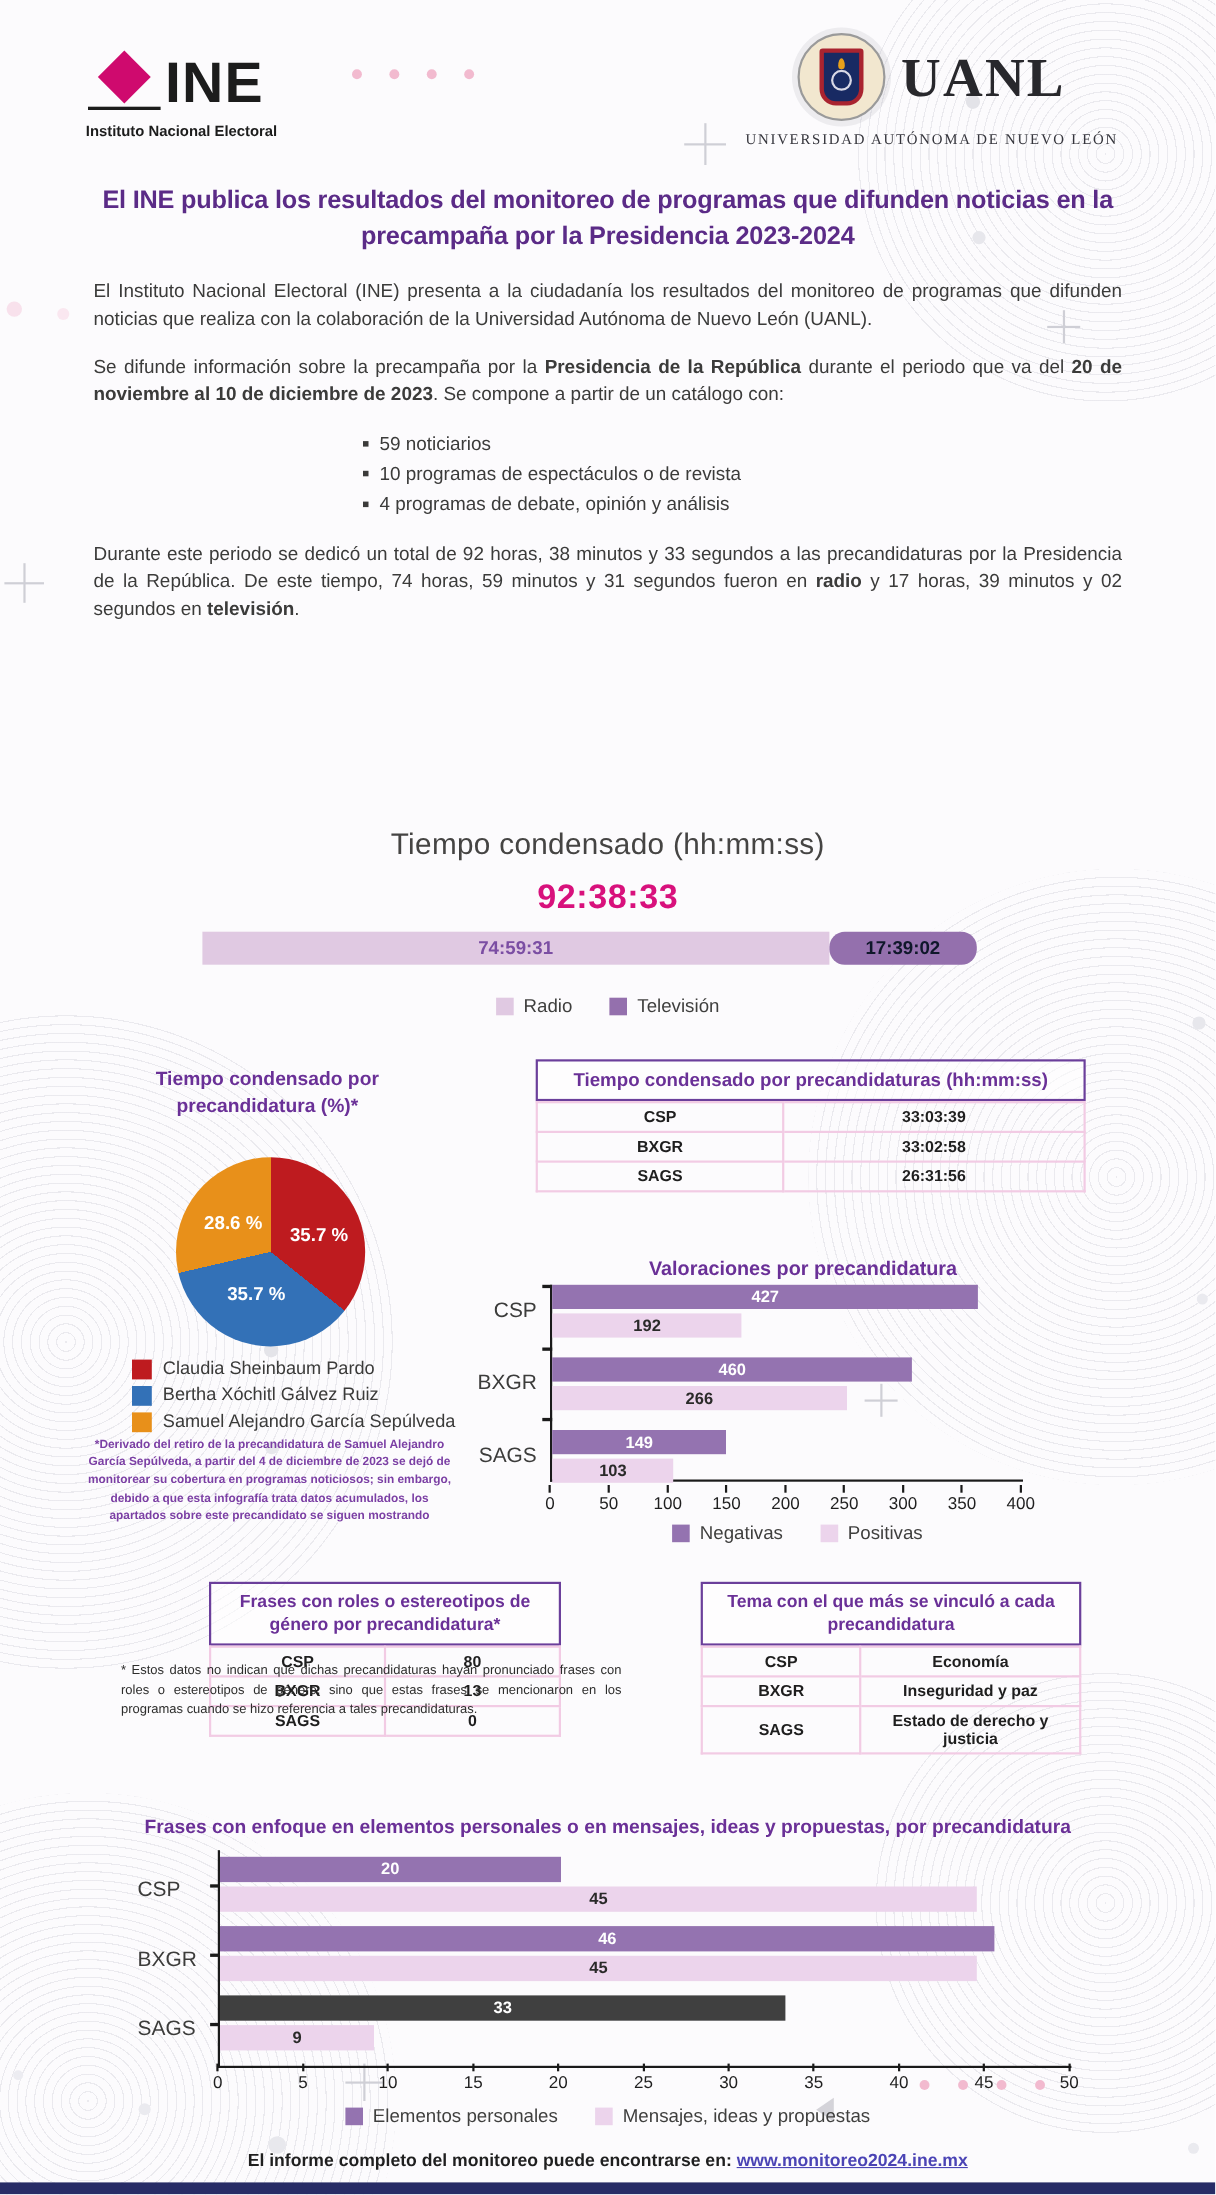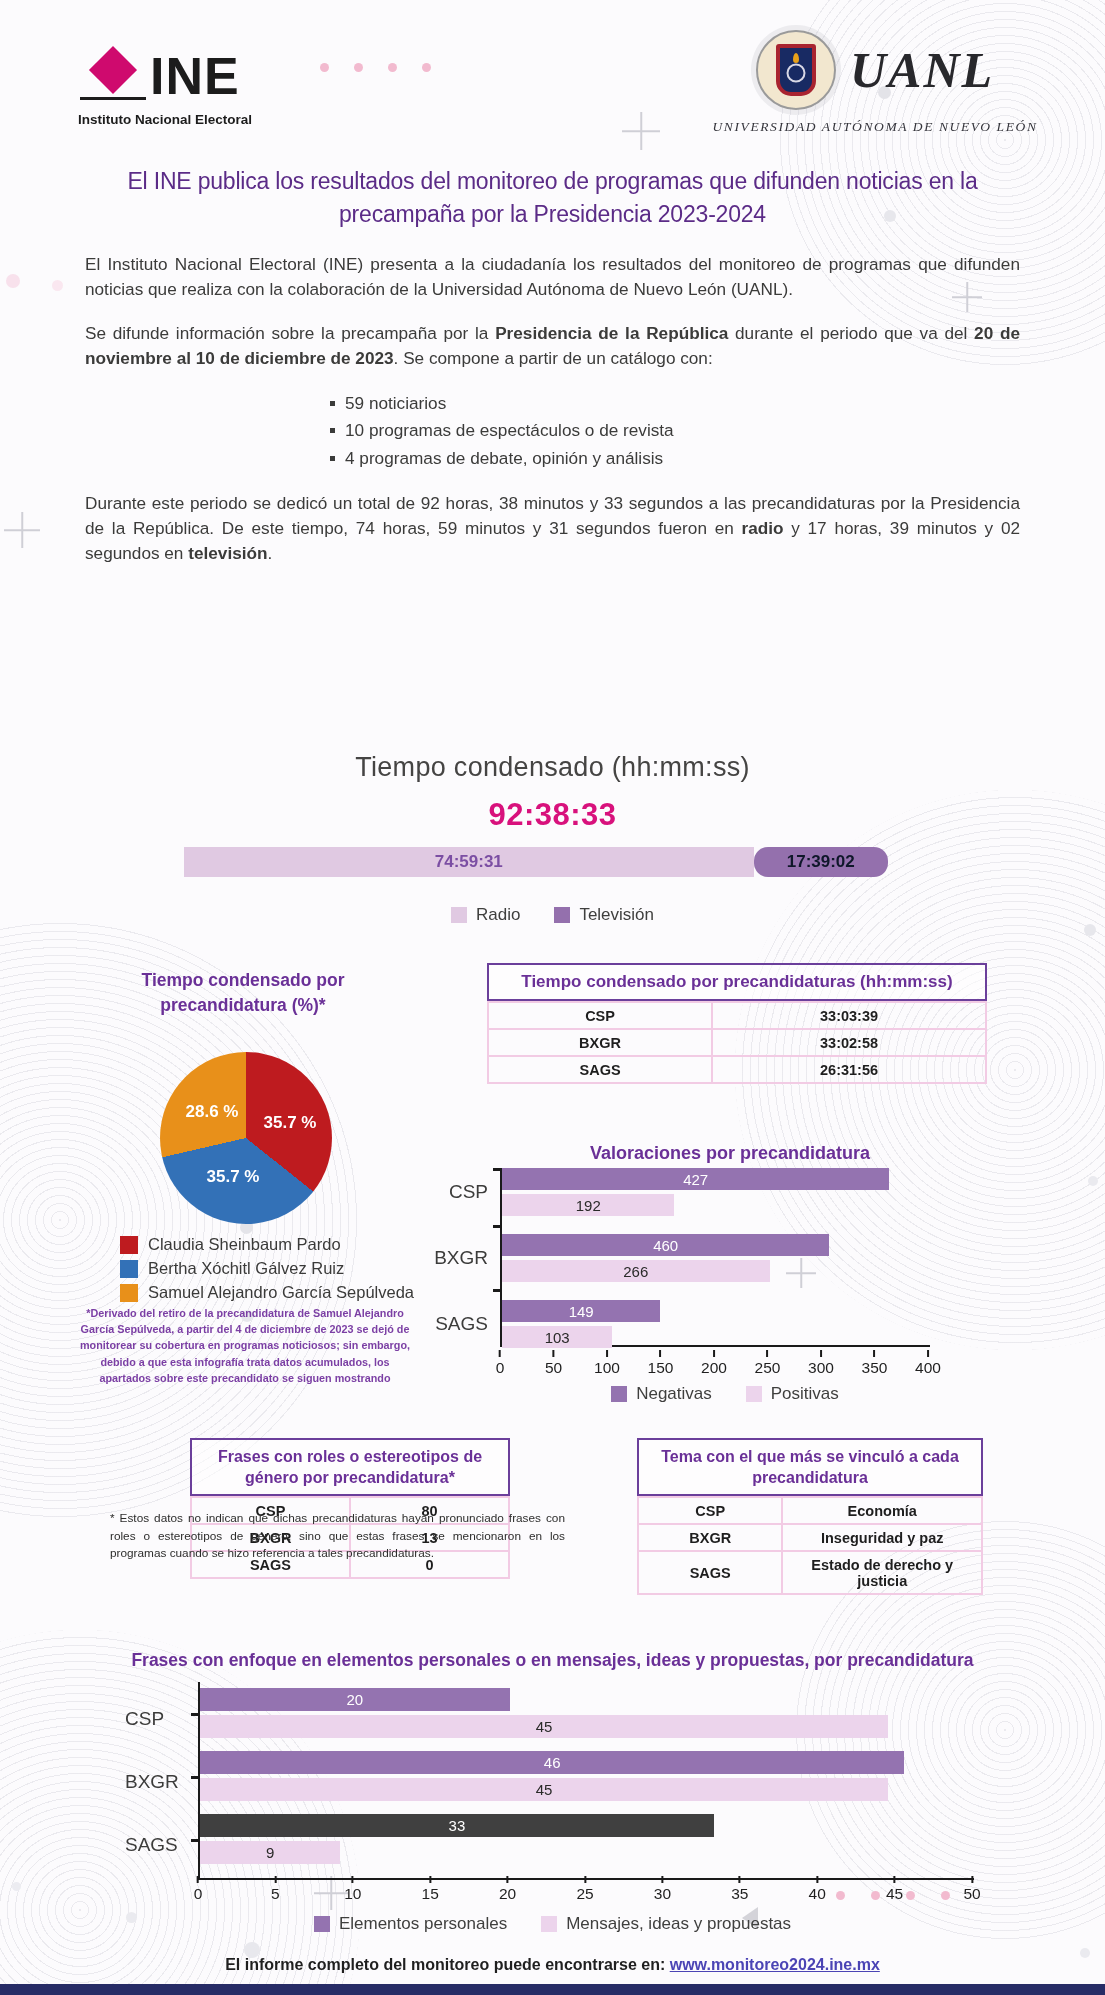--- a/index.html
+++ b/index.html
@@ -24,36 +24,36 @@
 
   
   .ine-logo{position:absolute;left:78px;top:50px;}
   .ine-row{display:flex;align-items:flex-start;}
   .ine-mark{position:relative;width:72px;height:58px;}
   .ine-diamond{position:absolute;left:18px;top:3px;width:34px;height:34px;background:#cf0a6e;transform:rotate(45deg);}
   .ine-base{position:absolute;left:2px;bottom:8px;width:66px;height:3px;background:#1c1c1c;}
   .ine-text{font-size:52px;font-weight:800;letter-spacing:1px;color:#1c1c1c;line-height:1;}
   .ine-sub{font-weight:700;font-size:13.5px;color:#1c1c1c;margin-top:4px;}
 
-  .uanl{position:absolute;left:710px;top:30px;width:330px;display:flex;flex-direction:column;align-items:center;font-style:italic;}
+  .uanl{position:absolute;left:682px;top:30px;width:330px;display:flex;flex-direction:column;align-items:center;}
   .uanl-row{display:flex;align-items:center;gap:14px;}
   .uanl-seal{position:relative;width:76px;height:76px;border-radius:50%;background:#f2e7cf;border:2px solid #9a9a9a;
              box-shadow:0 0 0 5px rgba(190,190,200,.25);}
   .seal-shield{position:absolute;left:50%;top:50%;transform:translate(-50%,-50%);width:32px;height:44px;
                background:#182a63;border:4px solid #a92430;border-radius:3px 3px 15px 15px;}
   .seal-core{position:absolute;left:50%;top:56%;transform:translate(-50%,-50%);width:15px;height:15px;
              border:2px solid #d8d8e6;border-radius:50%;}
   .seal-flame{position:absolute;left:50%;top:5px;transform:translateX(-50%);width:6px;height:10px;background:#e8a11a;
               border-radius:50% 50% 50% 50%/65% 65% 35% 35%;}
   .uanl-word{font-family:"Liberation Serif",serif;font-size:50px;font-weight:700;letter-spacing:2px;color:#28282c;}
   .uanl-cap{font-family:"Liberation Serif",serif;font-size:13.5px;letter-spacing:1.6px;color:#35353c;margin-top:9px;white-space:nowrap;}
 
   
   .main-title{position:absolute;left:90px;top:150px;width:925px;text-align:center;
-              font-size:23px;font-weight:400;color:#5b2b87;line-height:1.42;letter-spacing:-.2px;}
+              font-size:23px;font-weight:700;color:#5b2b87;line-height:1.42;letter-spacing:-.2px;}
   .intro{position:absolute;left:85px;top:252px;width:935px;font-size:17.2px;line-height:1.45;text-align:justify;color:#3b3b3a;}
   .intro p{margin:0 0 19px 0;}
   .intro ul{list-style:none;margin:2px 0 19px 245px;padding:0;line-height:1.6;text-align:left;}
   .intro li::before{content:"";display:inline-block;width:5px;height:5px;background:#3b3b3a;margin:0 10px 3px 0;}
 
   
   .tc-title{position:absolute;left:0;top:752px;width:100%;text-align:center;font-size:27px;font-weight:400;color:#454443;letter-spacing:.3px;}
   .tc-total{position:absolute;left:0;top:797px;width:100%;text-align:center;font-size:31px;font-weight:800;color:#d8117c;letter-spacing:.5px;}
   .tc-bar{position:absolute;left:184px;top:847px;width:704px;height:30px;display:flex;}
   .tc-seg{display:flex;align-items:center;justify-content:center;font-weight:800;font-size:17px;height:100%;}
@@ -94,21 +94,21 @@
   .tema-table td:first-child{width:42%;}
   .asterisk-note{position:absolute;left:110px;top:1510px;width:455px;font-size:11.8px;color:#2d2d2c;line-height:1.5;text-align:justify;}
 
   
   .chart-title{position:absolute;font-weight:800;color:#6a3097;text-align:center;}
   .val-title{left:505px;top:1143px;width:450px;font-size:18px;}
   .hchart{position:absolute;border-left:2.5px solid #1a1a1a;border-bottom:2.5px solid #1a1a1a;}
   .val-chart{left:500px;top:1168px;width:428px;height:177px;}
   .enf-chart{left:198px;top:1682px;width:774px;height:190px;}
   .bar{position:relative;display:flex;align-items:center;justify-content:center;
-       font-weight:400;font-size:15px;}
+       font-weight:700;font-size:15px;}
   .bar.light{color:#ffffff;}
   .bar.dark{color:#2a2a29;}
   .vgroup{margin-bottom:18px;}
   .vgroup .bar{height:22px;margin-bottom:4px;}
   .egroup{margin-bottom:13px;}
   .egroup .bar{height:23px;margin-bottom:4px;}
   .enf-pad{padding-top:6px;}
   .cat{position:absolute;font-size:19px;color:#3c3c3b;transform:translateY(-50%);}
   .cat-r{width:80px;text-align:right;}
   .xticks{position:absolute;font-size:15.5px;color:#1f1f1f;}

